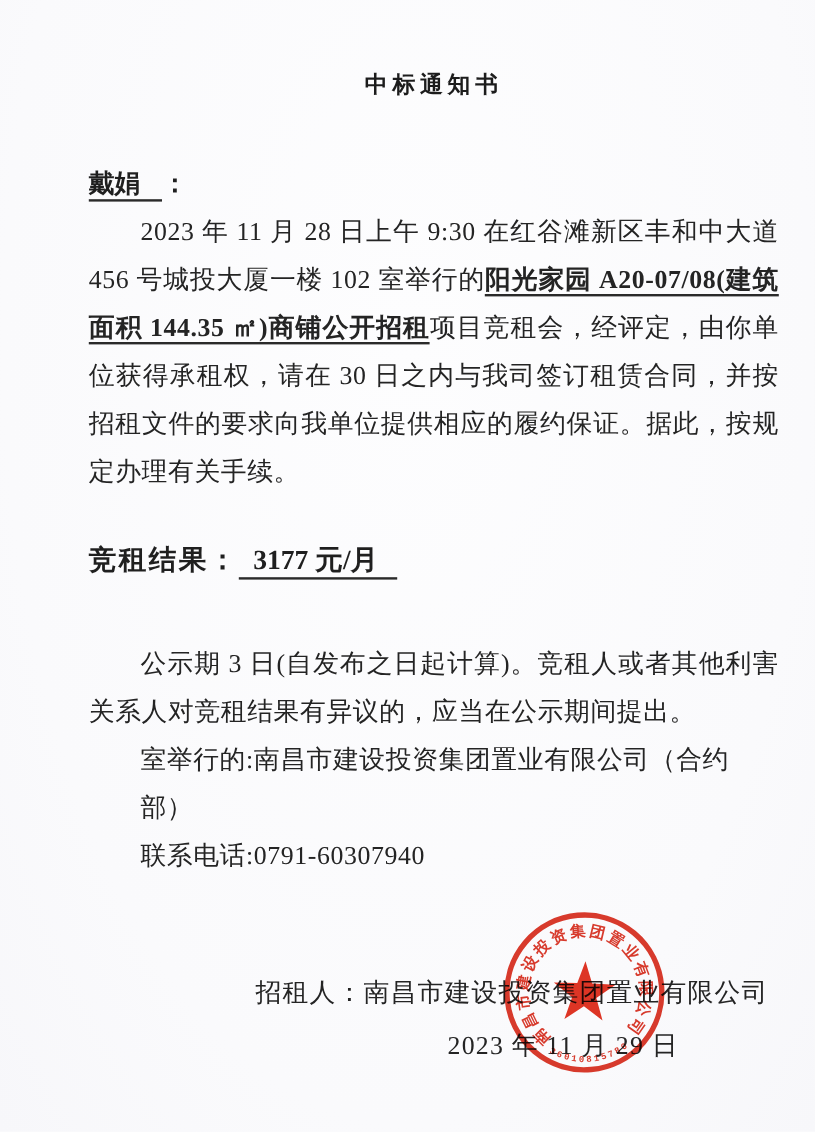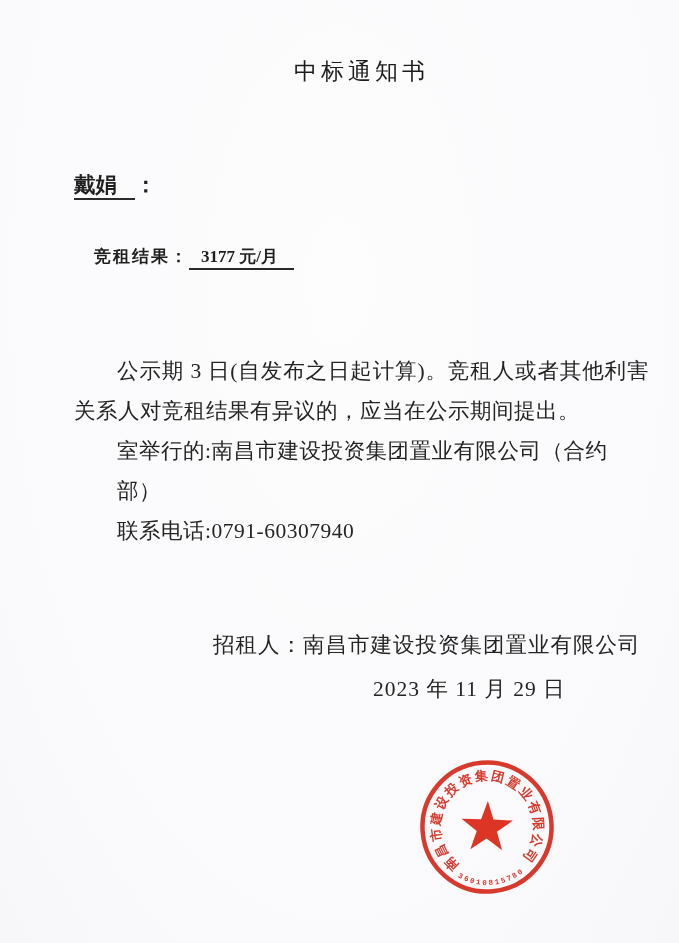--- a/index.html
+++ b/index.html
@@ -13,29 +13,29 @@
     width:679px;height:943px;
     box-sizing:border-box;
     padding:53px 30px 0 74px;
     background:#fcfcfd;
     background-image:radial-gradient(ellipse at 50% 30%, #fdfdfe 0%, #fafafc 70%, #f7f7fa 100%);
     color:#222;
     overflow:hidden;
   }
   .title{
     margin:0;
-    font-size:23px;
+    font-size:19px;
     line-height:38px;
-    font-weight:400;
+    font-weight:700;
     letter-spacing:4px;
     text-align:center;
     color:#1c1c1c;
   }
   .salutation{
-    margin-top:76px;
+    margin-top:44px;
     font-size:21.5px;
     line-height:36px;
     font-weight:700;
     color:#1f1f1f;
   }
   .recipient-name{
     border-bottom:2px solid #2a2a2a;
     padding-right:18px;
     padding-bottom:1px;
   }
@@ -47,37 +47,36 @@
     text-indent:2em;
     letter-spacing:0.5px;
     color:#242424;
   }
   .u{
     border-bottom:2px solid #2a2a2a;
     font-weight:600;
   }
   .result-line{
     margin-top:36px;
-    font-size:17px;
+    font-size:23px;
     line-height:36px;
-    margin-left:20px;
   }
   .result-label{
     font-weight:700;
     letter-spacing:2px;
     color:#1f1f1f;
   }
   .result-value{
     font-weight:700;
     border-bottom:2px solid #2a2a2a;
     padding:0 16px 2px 12px;
     color:#1f1f1f;
   }
   .notice-block{
-    margin-top:76px;
+    margin-top:48px;
     font-size:21.5px;
     line-height:40px;
     color:#242424;
   }
   .notice-para{
     margin:0;
     text-indent:2em;
     text-align:justify;
     letter-spacing:0.5px;
   }
@@ -129,20 +128,23 @@
 <body>
 
 <div class="page">
 
   <h1 class="title">中标通知书</h1>
 
   <div class="salutation">
     <span class="recipient-name">戴娟</span><span>：</span>
   </div>
 
+  <p class="body-para">
+    <span>2023 年 11 月 28 日上午 9:30 在红谷滩新区丰和中大道 456 号城投大厦一楼 102 室举行的</span><span class="u">阳光家园 A20-07/08(建筑面积 144.35 ㎡)商铺公开招租</span><span>项目竞租会，经评定，由你单位获得承租权，请在 30 日之内与我司签订租赁合同，并按招租文件的要求向我单位提供相应的履约保证。据此，按规定办理有关手续。</span>
+  </p>
 
   <div class="result-line">
     <span class="result-label">竞租结果：</span><span class="result-value">3177 元/月</span>
   </div>
 
   <div class="notice-block">
     <p class="notice-para">公示期 3 日(自发布之日起计算)。竞租人或者其他利害关系人对竞租结果有异议的，应当在公示期间提出。</p>
     <div class="indent-line">室举行的:南昌市建设投资集团置业有限公司（合约部）</div>
     <div class="indent-line">联系电话:0791-60307940</div>
   </div>

